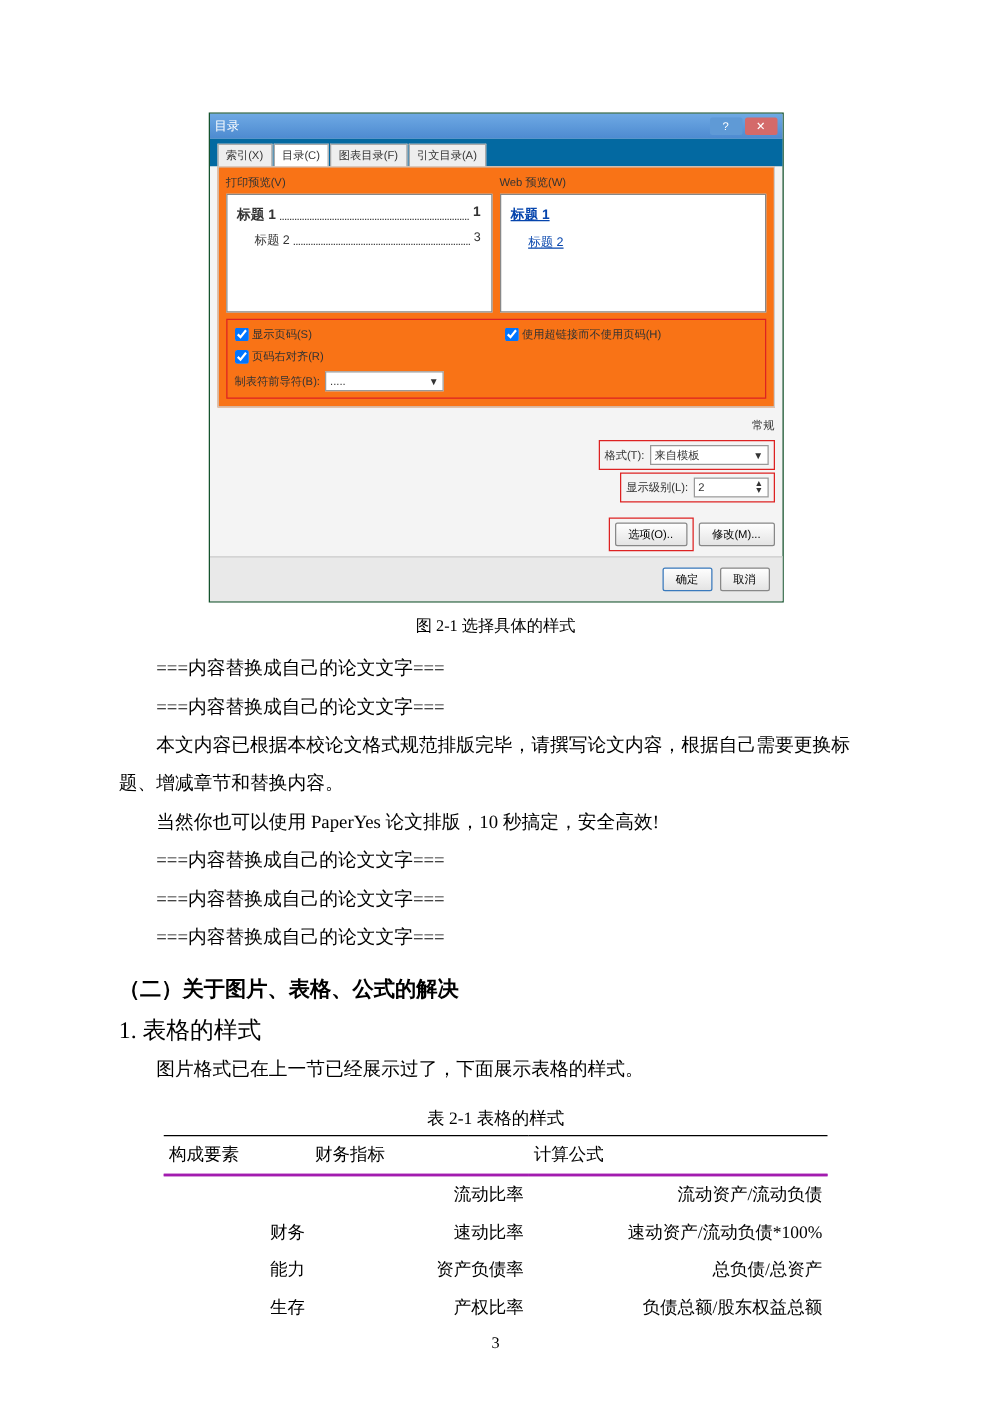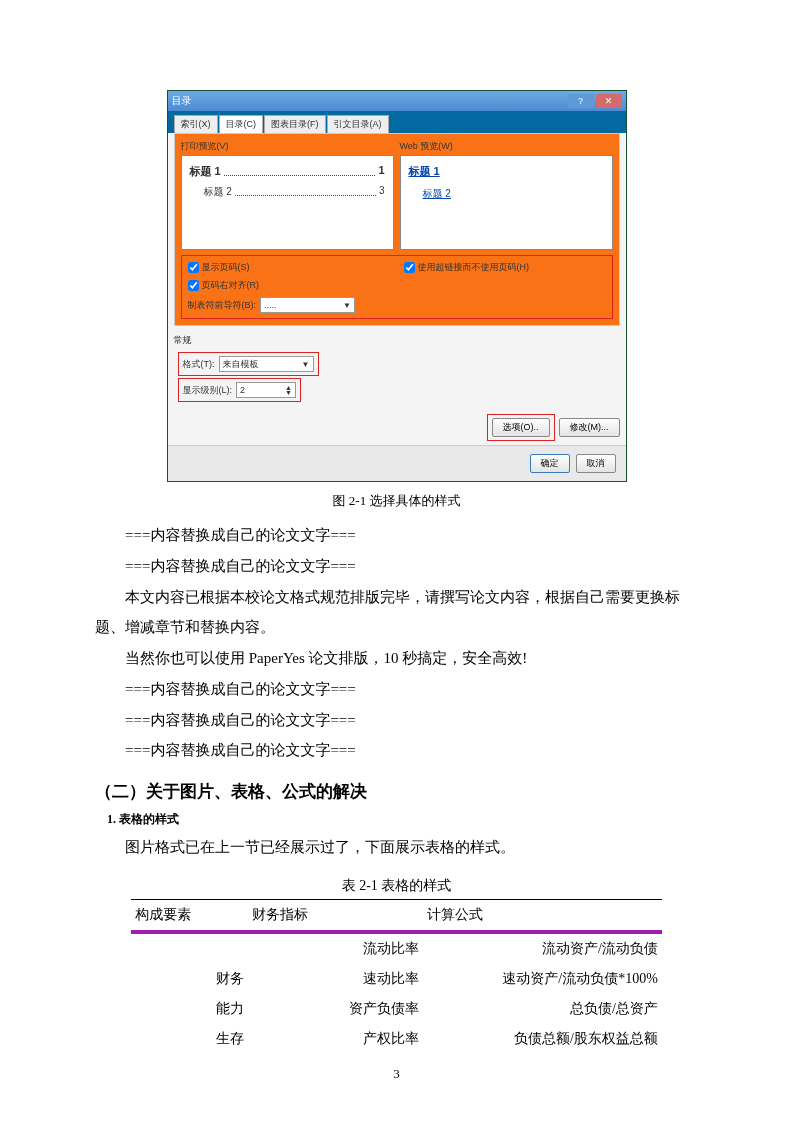--- a/index.html
+++ b/index.html
@@ -94,20 +94,21 @@
     width:95px; height:16px;
     background:#fff;
     display:flex; align-items:center;
     padding:0 3px;
     justify-content:space-between;
   }
   .selbox .arrow { font-size:8px; }
   .general {
     margin:6px 6px 6px 6px;
     padding:2px 0;
+    text-align:right;
   }
   .general-title { font-size:9px; margin-bottom:3px; }
   .general-row {
     display:inline-flex; align-items:center; gap:4px;
     font-size:9px;
     border:1px solid #d22; padding:3px 4px;
     margin-left:4px; margin-top:2px;
   }
   .numbox {
     border:1px solid #999; width:60px; height:16px;
@@ -140,34 +141,34 @@
     line-height:2.05;
     text-indent:2em;
   }
   .h2 {
     font-size:17px;
     font-weight:bold;
     font-family:"SimHei","黑体",sans-serif;
     margin:14px 0 6px 0;
   }
   .h3 {
-    font-size:12px;
-    font-weight:bold;
-    margin:8px 0 4px 12px;
+    font-size:19px;
+    font-weight:normal;
+    margin:8px 0 4px 0;
   }
   .tbl-caption { text-align:center; font-size:14px; margin:14px 0 4px 0; }
   table.data {
     width: 88%;
     margin: 0 auto;
     border-collapse:collapse;
     font-size:14px;
   }
   table.data th {
     border-top:1.5px solid #000;
-    border-bottom:4px solid #a21caf;
+    border-bottom:2px solid #a21caf;
     text-align:left;
     font-weight:normal;
     padding:6px 4px;
   }
   table.data td {
     padding:6px 4px;
     text-align:right;
   }
   table.data tr.last td { border-bottom:1.5px solid #000; }
   .pagenum {

